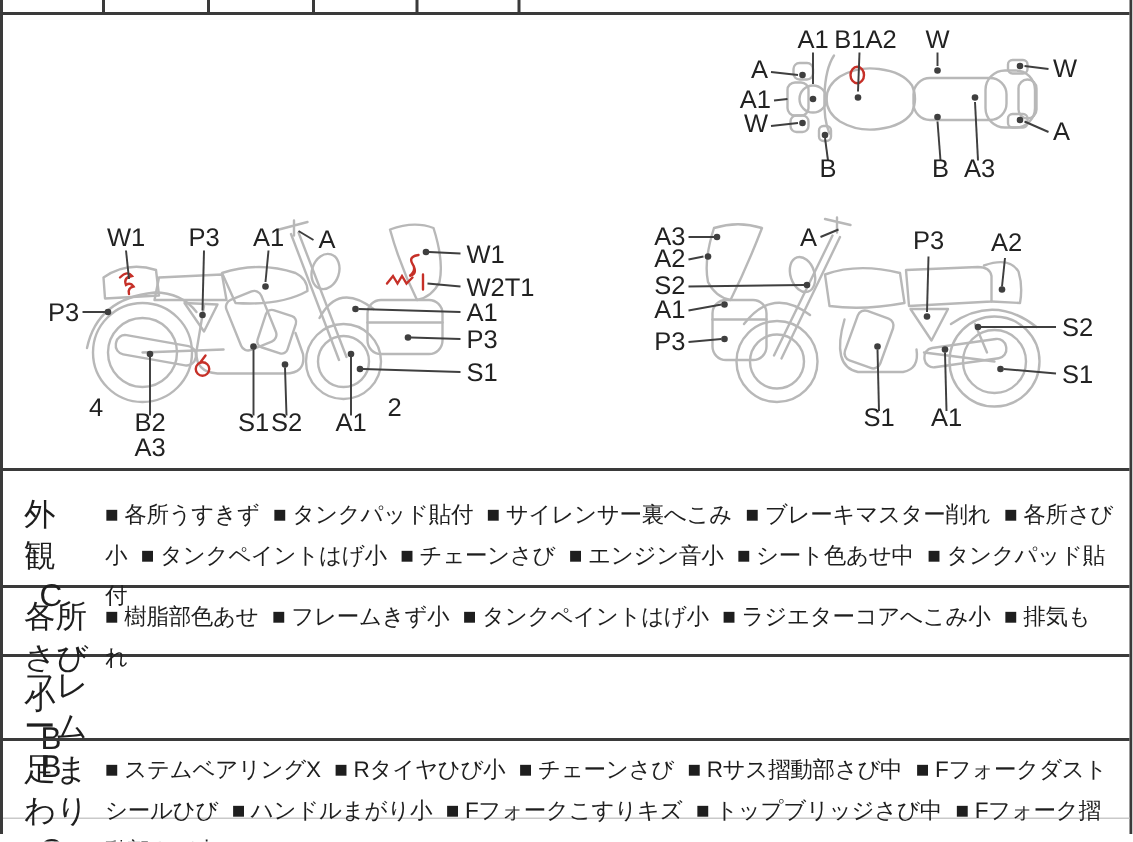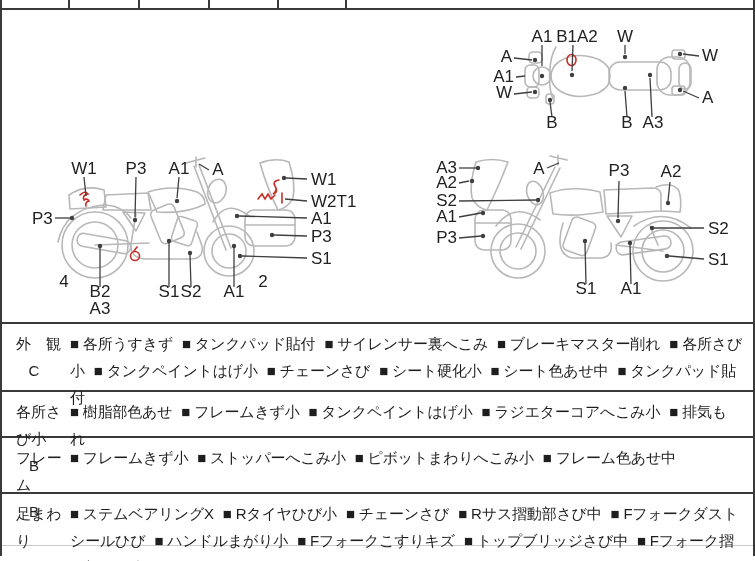--- a/index.html
+++ b/index.html
@@ -4,34 +4,34 @@
 <style>
   html,body{margin:0;padding:0;background:#fff;}
   body{width:755px;height:561px;position:relative;overflow:hidden;
        font-family:"Liberation Sans","DejaVu Sans",sans-serif;color:#1e1e1e;}
   .sheet{position:absolute;left:0;top:0;width:751px;height:556px;
          border-left:2px solid var(--border);border-right:2px solid var(--border);}
   
   .toprow{position:absolute;left:0;top:0;width:100%;height:8px;border-bottom:2px solid var(--border);}
   .toprow .vcell{position:absolute;top:0;height:8px;width:2px;background:var(--border);}
   
-  .diagram-area{position:absolute;left:0;top:10px;width:100%;height:312px;border-bottom:2px solid var(--border);}
+  .diagram-area{position:absolute;left:0;top:0;width:100%;height:312px;border-bottom:2px solid var(--border);}
   .dwrap{position:absolute;}
   svg{display:block;overflow:visible;}
   .art{stroke:var(--outline);stroke-width:1.6;fill:none;stroke-linejoin:round;stroke-linecap:round;}
   .leader{stroke:var(--line);stroke-width:1.3;}
   .dot{fill:var(--line);stroke:none;}
   .plabel{font-family:"Liberation Sans","DejaVu Sans",sans-serif;font-size:17px;fill:#222;}
   .red{stroke:var(--red);stroke-width:1.6;fill:none;stroke-linecap:round;}
   
   .rows{position:absolute;left:0;top:324px;width:100%;}
   .crow{position:relative;width:100%;border-bottom:2px solid var(--border);box-sizing:border-box;
         display:flex;align-items:flex-start;}
   .crow:last-child{border-bottom:1px solid #c9c9c9;}
-  .labelcol{width:68px;flex:none;padding:6px 0 0 14px;box-sizing:border-box;font-size:15px;line-height:27px;}
+  .labelcol{width:68px;flex:none;padding:6px 0 0 14px;box-sizing:border-box;font-size:21px;line-height:27px;}
   .grade{text-align:center;width:40px;margin-left:-2px;}
   .items{flex:1;padding:6px 8px 0 0;font-size:15px;line-height:27px;letter-spacing:-0.2px;}
   .item{margin-right:9px;}
   .r1{height:68px;} .r2{height:46px;} .r3{height:56px;} .r4{height:52px;border-bottom:1px solid #c9c9c9;justify-content:flex-end;}
 </style>
 </head>
 <body>
 
 <div class="sheet">
 
@@ -239,37 +239,36 @@
         </svg>
     </div>
   </div>
 
   <div class="rows">
   <div class="crow r1">
     <div class="labelcol">
       <div>外　観</div>
       <div class="grade">C</div>
     </div>
-    <div class="items"><span class="item">■ 各所うすきず</span><span class="item">■ タンクパッド貼付</span><span class="item">■ サイレンサー裏へこみ</span><span class="item">■ ブレーキマスター削れ</span><span class="item">■ 各所さび小</span><span class="item">■ タンクペイントはげ小</span><span class="item">■ チェーンさび</span><span class="item">■ シート硬化小</span><span class="item">■ シート色あせ中</span><span class="item">■ タンクパッド貼付</span></div>
+    <div class="items"><span class="item">■ 各所うすきず</span><span class="item">■ タンクパッド貼付</span><span class="item">■ サイレンサー裏へこみ</span><span class="item">■ ブレーキマスター削れ</span><span class="item">■ 各所さび小</span><span class="item">■ タンクペイントはげ小</span><span class="item">■ チェーンさび</span><span class="item">■ エンジン音小</span><span class="item">■ シート色あせ中</span><span class="item">■ タンクパッド貼付</span></div>
   </div>
 
   <div class="crow r2">
     <div class="labelcol">
       <div>各所さび小</div>
       <div class="grade">B</div>
     </div>
     <div class="items"><span class="item">■ 樹脂部色あせ</span><span class="item">■ フレームきず小</span><span class="item">■ タンクペイントはげ小</span><span class="item">■ ラジエターコアへこみ小</span><span class="item">■ 排気もれ</span></div>
   </div>
 
   <div class="crow r3">
     <div class="labelcol">
       <div>フレーム</div>
       <div class="grade">B</div>
     </div>
-    <div class="items"><span class="item">■ フレームきず小</span><span class="item">■ ストッパーへこみ小</span><span class="item">■ ピボットまわりへこみ小</span><span class="item">■ フレーム色あせ中</span></div>
   </div>
 
   <div class="crow r4">
     <div class="labelcol">
       <div>足まわり</div>
       <div class="grade">C</div>
     </div>
     <div class="items"><span class="item">■ ステムベアリングX</span><span class="item">■ Rタイヤひび小</span><span class="item">■ チェーンさび</span><span class="item">■ Rサス摺動部さび中</span><span class="item">■ Fフォークダストシールひび</span><span class="item">■ ハンドルまがり小</span><span class="item">■ Fフォークこすりキズ</span><span class="item">■ トップブリッジさび中</span><span class="item">■ Fフォーク摺動部さび小</span></div>
   </div>
 </div>

